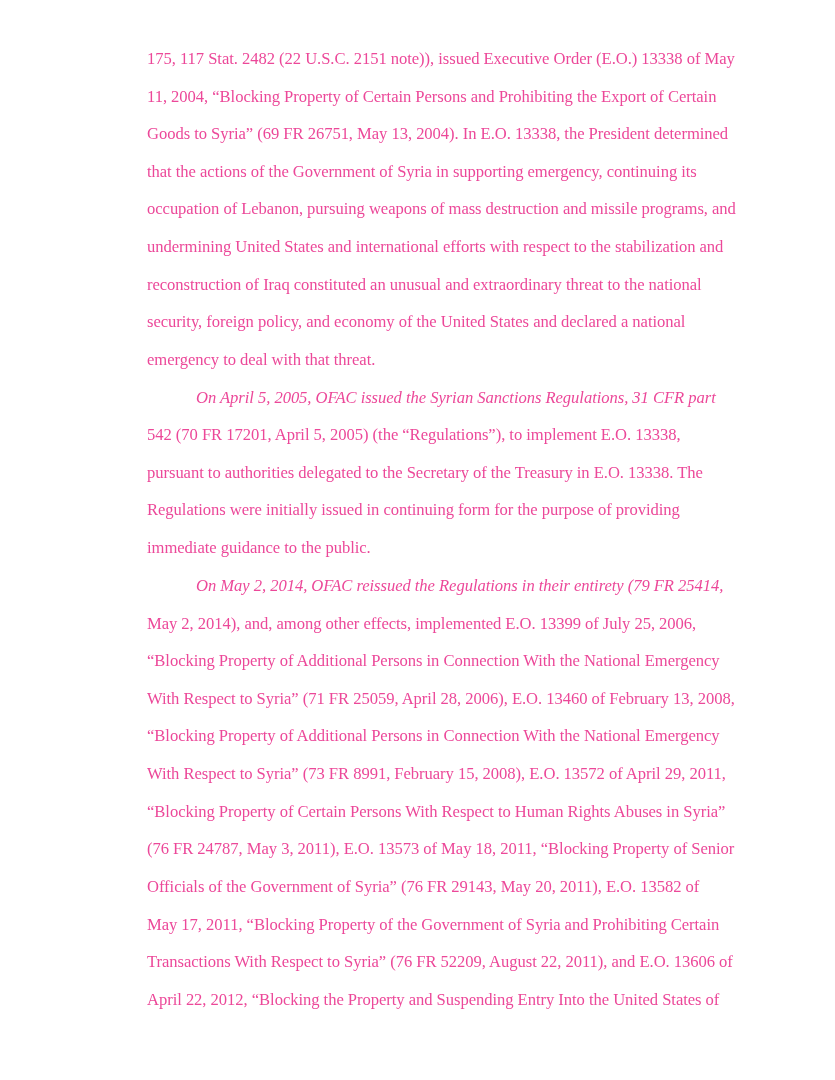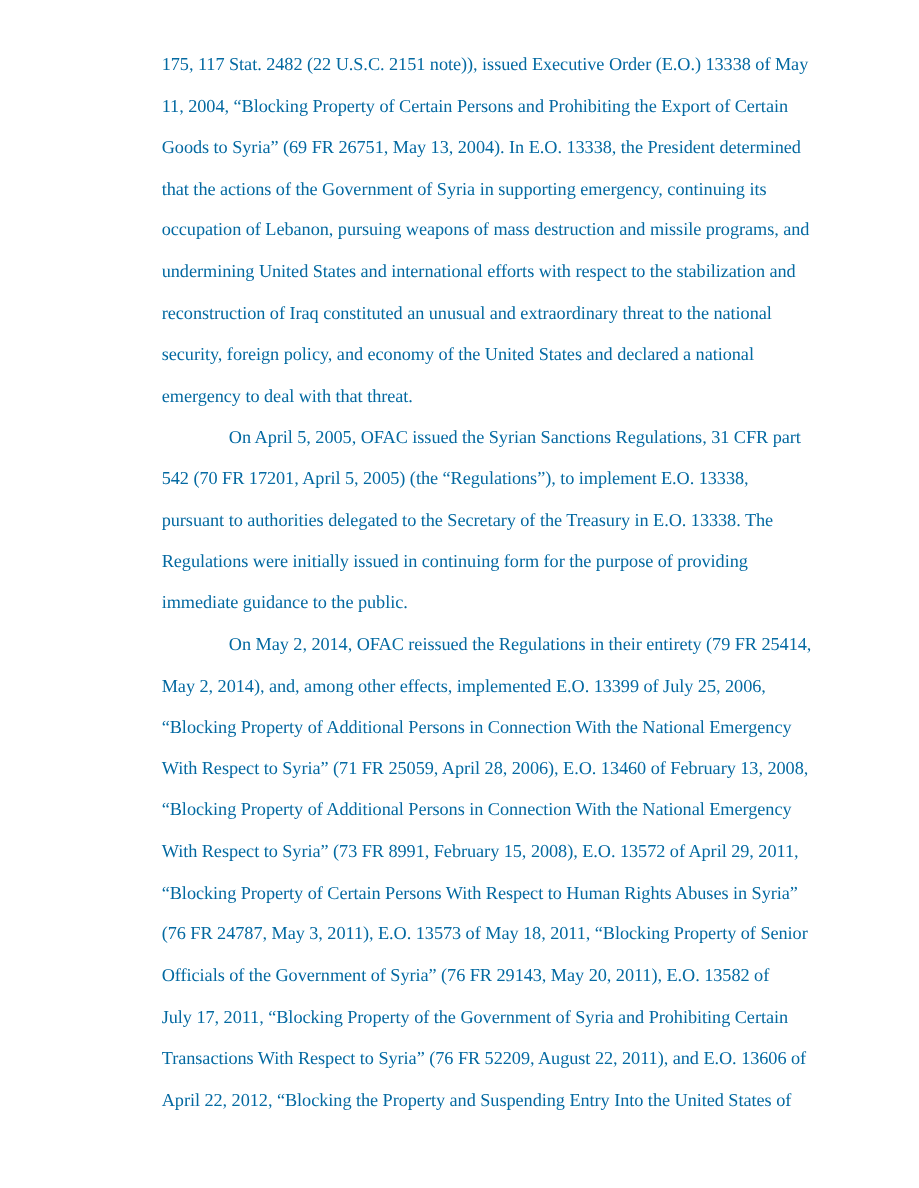--- a/index.html
+++ b/index.html
@@ -20,26 +20,27 @@
       width: 835px;
       height: 1080px;
       background: #ffffff;
     }
     .line {
       position: absolute;
       left: 147px;
       white-space: nowrap;
       font-family: "Liberation Serif", serif;
       font-size: 16.6px;
-      color: #0369a1;
+      color: #ec4899;
       line-height: 20px;
       letter-spacing: -0.05px;
     }
     .line.indent {
-      left: 208px;
+      left: 196px;
+      font-style: italic;
     }
   </style>
 </head>
 <body>
 
 <div class="page">
 
   <div>
     <div class="line" style="top:49px">175, 117 Stat. 2482 (22 U.S.C. 2151 note)), issued Executive Order (E.O.) 13338 of May</div>
     <div class="line" style="top:87px">11, 2004, “Blocking Property of Certain Persons and Prohibiting the Export of Certain</div>
@@ -63,17 +64,17 @@
   <div>
     <div class="line indent" style="top:576px">On May 2, 2014, OFAC reissued the Regulations in their entirety (79 FR 25414,</div>
     <div class="line" style="top:614px">May 2, 2014), and, among other effects, implemented E.O. 13399 of July 25, 2006,</div>
     <div class="line" style="top:651px">“Blocking Property of Additional Persons in Connection With the National Emergency</div>
     <div class="line" style="top:689px">With Respect to Syria” (71 FR 25059, April 28, 2006), E.O. 13460 of February 13, 2008,</div>
     <div class="line" style="top:726px">“Blocking Property of Additional Persons in Connection With the National Emergency</div>
     <div class="line" style="top:764px">With Respect to Syria” (73 FR 8991, February 15, 2008), E.O. 13572 of April 29, 2011,</div>
     <div class="line" style="top:802px">“Blocking Property of Certain Persons With Respect to Human Rights Abuses in Syria”</div>
     <div class="line" style="top:839px">(76 FR 24787, May 3, 2011), E.O. 13573 of May 18, 2011, “Blocking Property of Senior</div>
     <div class="line" style="top:877px">Officials of the Government of Syria” (76 FR 29143, May 20, 2011), E.O. 13582 of</div>
-    <div class="line" style="top:915px">July 17, 2011, “Blocking Property of the Government of Syria and Prohibiting Certain</div>
+    <div class="line" style="top:915px">May 17, 2011, “Blocking Property of the Government of Syria and Prohibiting Certain</div>
     <div class="line" style="top:952px">Transactions With Respect to Syria” (76 FR 52209, August 22, 2011), and E.O. 13606 of</div>
     <div class="line" style="top:990px">April 22, 2012, “Blocking the Property and Suspending Entry Into the United States of</div>
   </div>
 </div>
 
 </body></html>

